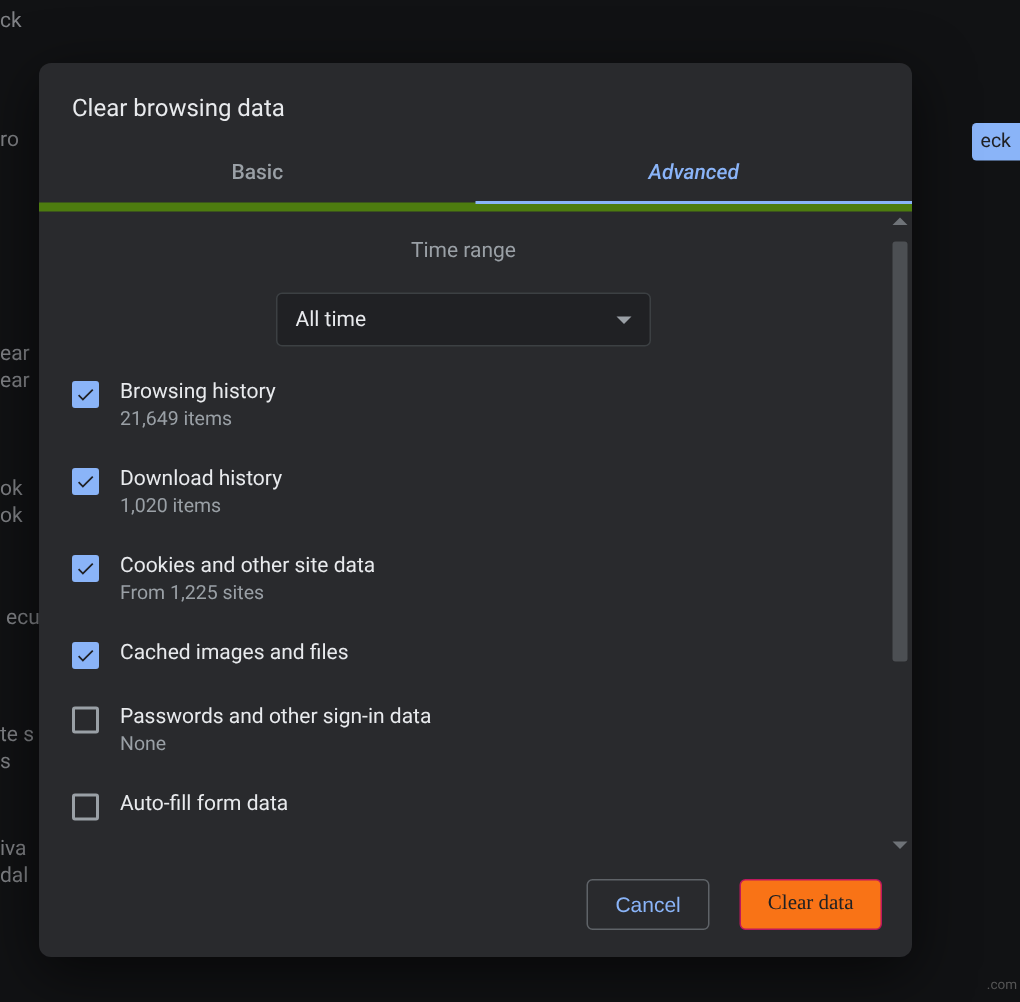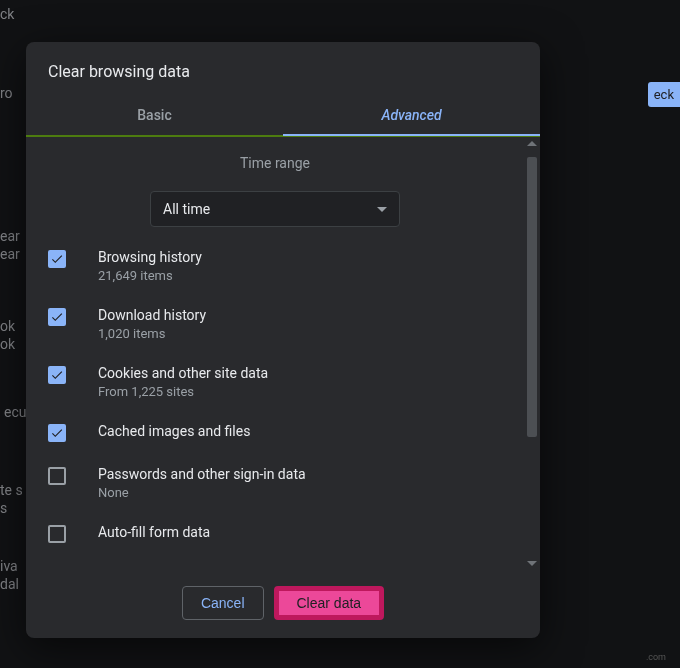--- a/index.html
+++ b/index.html
@@ -11,40 +11,40 @@
     position: relative;
   }
   .bg-blur {
     position: absolute; inset: 0;
     background: #111214;
     color: #808286;
     font-size: 14px;
     overflow: hidden;
   }
   .bg-blur .line { position: absolute; white-space: nowrap; }
-  .watermark { position:absolute; bottom:6px; right:14px; font-size:9px; color:#555; }
+  .watermark { position:absolute; bottom:6px; right:2px; font-size:9px; color:#555; }
   .dialog {
     position: absolute;
     left: 26px; top: 42px;
-    width: 514px; height: 596px;
+    width: 582px; height: 596px;
     background: #292a2d;
     border-radius: 8px;
     box-shadow: 0 10px 40px rgba(0,0,0,0.6);
     display: flex;
     flex-direction: column;
   }
   .dialog-title {
     font-size: 16px;
     color: #e8eaed;
     padding: 20px 22px 14px 22px;
     font-weight: 400;
   }
   .tabs {
     display: flex;
-    border-bottom: 2px solid #4d7c0f;
+    border-bottom: 6px solid #4d7c0f;
   }
   .tab {
     flex: 1;
     text-align: center;
     padding: 12px 0;
     font-size: 14px;
     color: #9aa0a6;
     cursor: pointer;
     font-weight: 500;
     position: relative;
@@ -109,21 +109,21 @@
     cursor: pointer;
   }
   .dropdown .caret {
     width: 0; height: 0;
     border-left: 5px solid transparent;
     border-right: 5px solid transparent;
     border-top: 5px solid #9aa0a6;
   }
   .item {
     display: flex;
-    gap: 32px;
+    gap: 14px;
     align-items: flex-start;
     margin-bottom: 24px;
   }
   .checkbox {
     width: 18px; height: 18px;
     border: 2px solid #9aa0a6;
     border-radius: 2px;
     margin-top: 1px;
     cursor: pointer;
     flex-shrink: 0;
@@ -134,43 +134,44 @@
   .checkbox.checked {
     background: #8ab4f8;
     border-color: #8ab4f8;
   }
   .checkbox.checked svg { display: block; }
   .checkbox svg { display: none; width: 14px; height: 14px; }
   .item-text .title { font-size: 14px; color: #e8eaed; margin-bottom: 3px;}
   .item-text .sub { font-size: 13px; color: #9aa0a6; }
   .footer {
     display: flex;
-    justify-content: center;
-    gap: 10px;
+    justify-content: flex-end;
+    gap: 20px;
     padding: 16px 20px 18px 20px;
   }
   .btn {
     height: 34px;
     padding: 0 18px;
     border-radius: 4px;
     font-size: 14px;
     font-weight: 500;
     cursor: pointer;
     display: flex;
     align-items: center;
   }
   .btn-secondary {
     background: transparent;
     border: 1px solid #5f6368;
     color: #8ab4f8;
   }
   .btn-primary {
-    background: #ec4899;
-    border: 5px solid #be185d;
+    background: #f97316;
+    border: 1px solid #be185d;
     color: #202124;
+    font-family: Liberation Serif, serif;
   }
   .bg-chip {
     position:absolute; right:0; top:82px;
     background:#8ab4f8; color:#202124;
     padding:5px 6px; font-size:13px; border-radius:3px 0 0 3px;
   }
 </style>
 </head>
 <body>
 

